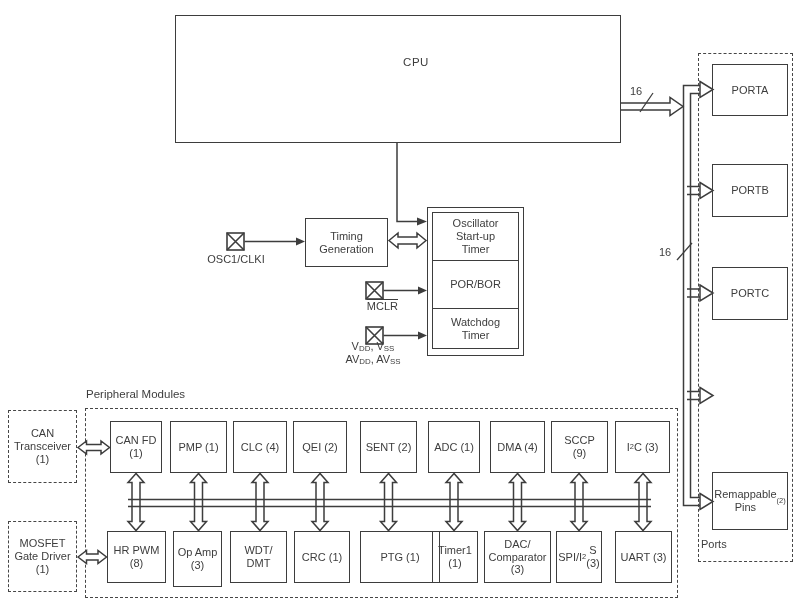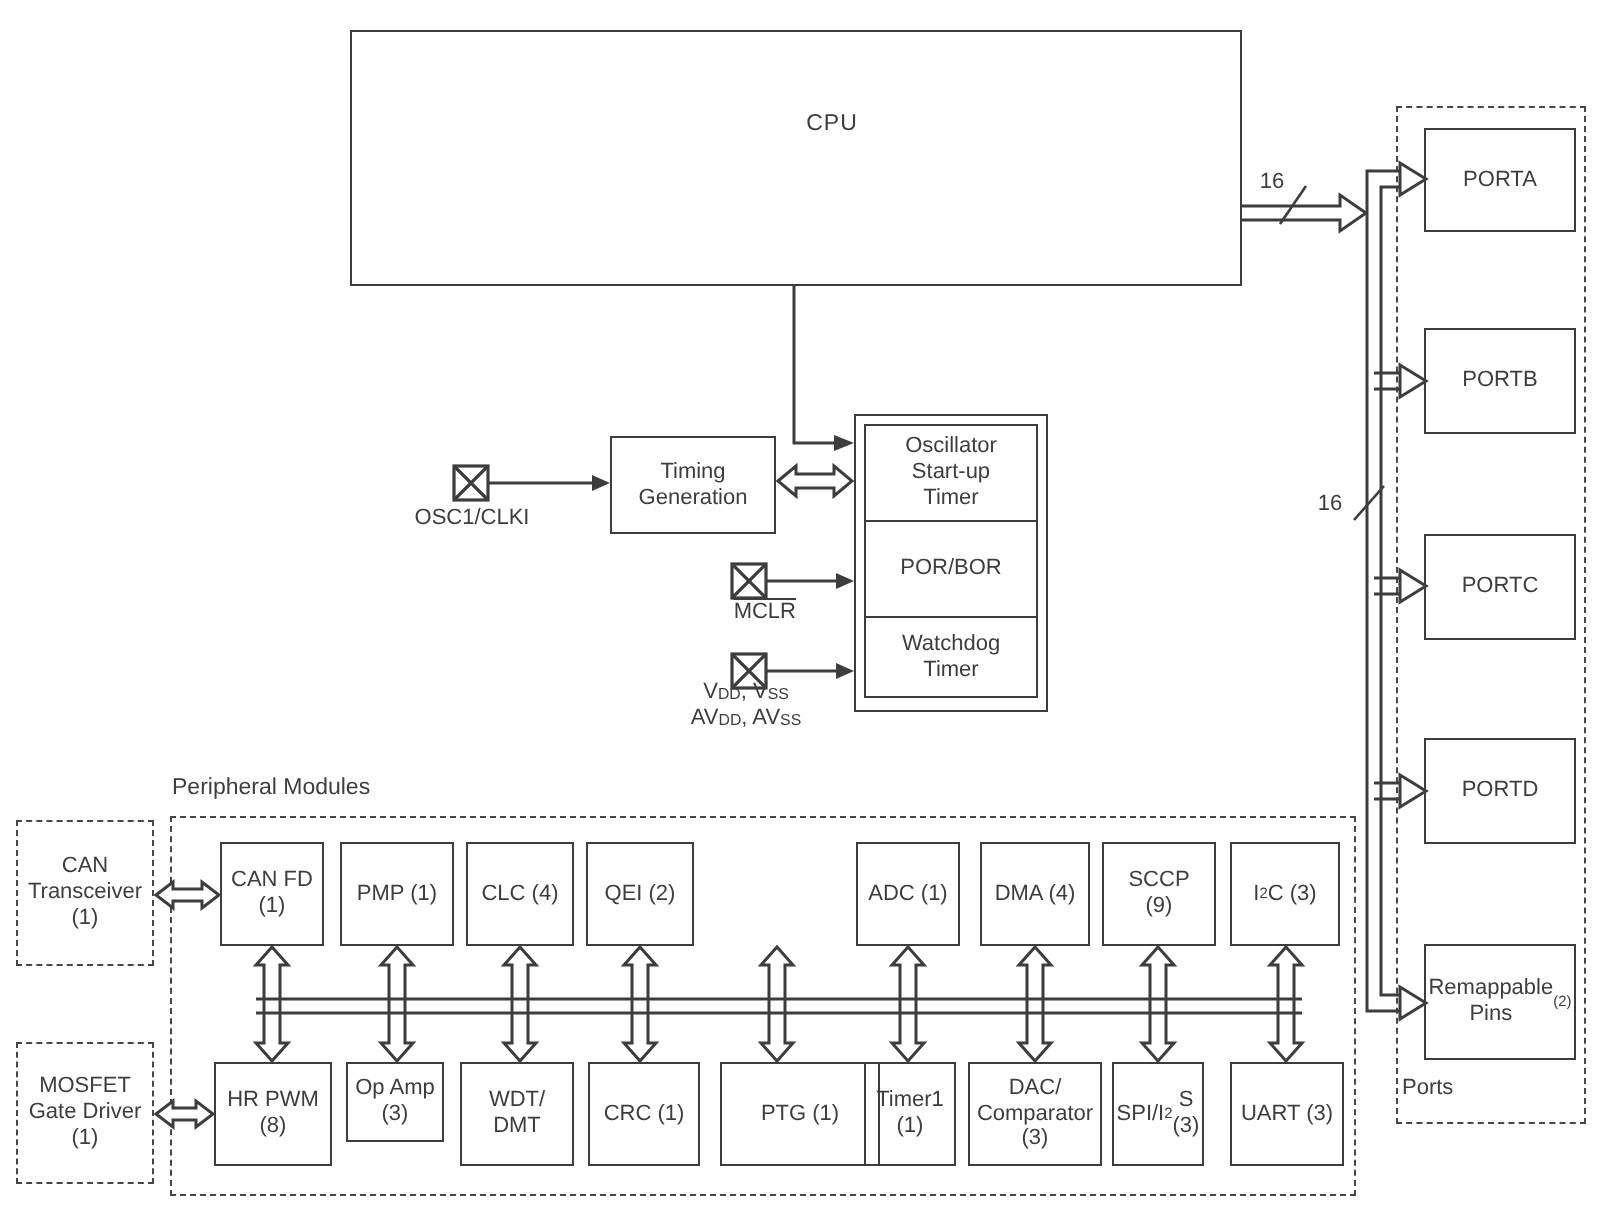--- a/index.html
+++ b/index.html
@@ -56,40 +56,40 @@
   <div class="lbl center" style="left:329px;top:340px;width:88px;white-space:normal">V<sub>DD</sub>, V<sub>SS</sub><br>AV<sub>DD</sub>, AV<sub>SS</sub></div>
 
   <div class="lbl center" style="left:626px;top:85px;width:20px">16</div>
   <div class="lbl center" style="left:655px;top:246px;width:20px">16</div>
 
   <div class="box dashed" style="left:698px;top:53px;width:95px;height:509px"></div>
   <div class="lbl" style="left:701px;top:538px">Ports</div>
   <div class="box" style="left:712px;top:64px;width:76px;height:52px">PORTA</div>
   <div class="box" style="left:712px;top:164px;width:76px;height:53px">PORTB</div>
   <div class="box" style="left:712px;top:267px;width:76px;height:53px">PORTC</div>
-  <div class="box" style="left:712px;top:369px;width:76px;height:53px">PORTD</div>
   <div class="box" style="left:712px;top:472px;width:76px;height:58px">Remappable<br>Pins<sup>(2)</sup></div>
 
   <div class="lbl" style="left:86px;top:388px;font-size:11.5px">Peripheral Modules</div>
   <div class="box dashed" style="left:85px;top:408px;width:593px;height:190px"></div>
 
   <div class="box dashed" style="left:8px;top:410px;width:69px;height:73px">CAN<br>Transceiver<br>(1)</div>
   <div class="box dashed" style="left:8px;top:521px;width:69px;height:71px">MOSFET<br>Gate Driver<br>(1)</div>
 
   <div class="box" style="left:110px;top:421px;width:52px;height:52px">CAN FD<br>(1)</div>
   <div class="box" style="left:170px;top:421px;width:57px;height:52px">PMP (1)</div>
   <div class="box" style="left:233px;top:421px;width:54px;height:52px">CLC (4)</div>
   <div class="box" style="left:293px;top:421px;width:54px;height:52px">QEI (2)</div>
+  <div class="box" style="left:360px;top:421px;width:57px;height:52px">SENT (2)</div>
   <div class="box" style="left:428px;top:421px;width:52px;height:52px">ADC (1)</div>
   <div class="box" style="left:490px;top:421px;width:55px;height:52px">DMA (4)</div>
   <div class="box" style="left:551px;top:421px;width:57px;height:52px">SCCP<br>(9)</div>
   <div class="box" style="left:615px;top:421px;width:55px;height:52px">I<sup>2</sup>C (3)</div>
 
   <div class="box" style="left:107px;top:531px;width:59px;height:52px">HR PWM<br>(8)</div>
-  <div class="box" style="left:173px;top:531px;width:49px;height:40px">Op Amp<br>(3)</div>
+  <div class="box" style="left:173px;top:531px;width:49px;height:56px">Op Amp<br>(3)</div>
   <div class="box" style="left:230px;top:531px;width:57px;height:52px">WDT/<br>DMT</div>
   <div class="box" style="left:294px;top:531px;width:56px;height:52px">CRC (1)</div>
   <div class="box" style="left:360px;top:531px;width:80px;height:52px">PTG (1)</div>
   <div class="box" style="left:432px;top:531px;width:46px;height:52px">Timer1<br>(1)</div>
   <div class="box" style="left:484px;top:531px;width:67px;height:52px">DAC/<br>Comparator<br>(3)</div>
   <div class="box" style="left:556px;top:531px;width:46px;height:52px">SPI/I<sup>2</sup>S<br>(3)</div>
   <div class="box" style="left:615px;top:531px;width:57px;height:52px">UART (3)</div>
 
   <svg class="wires" width="800" height="609" viewBox="0 0 800 609" stroke="#3d3d3d" stroke-width="1.5" fill="none">
 

